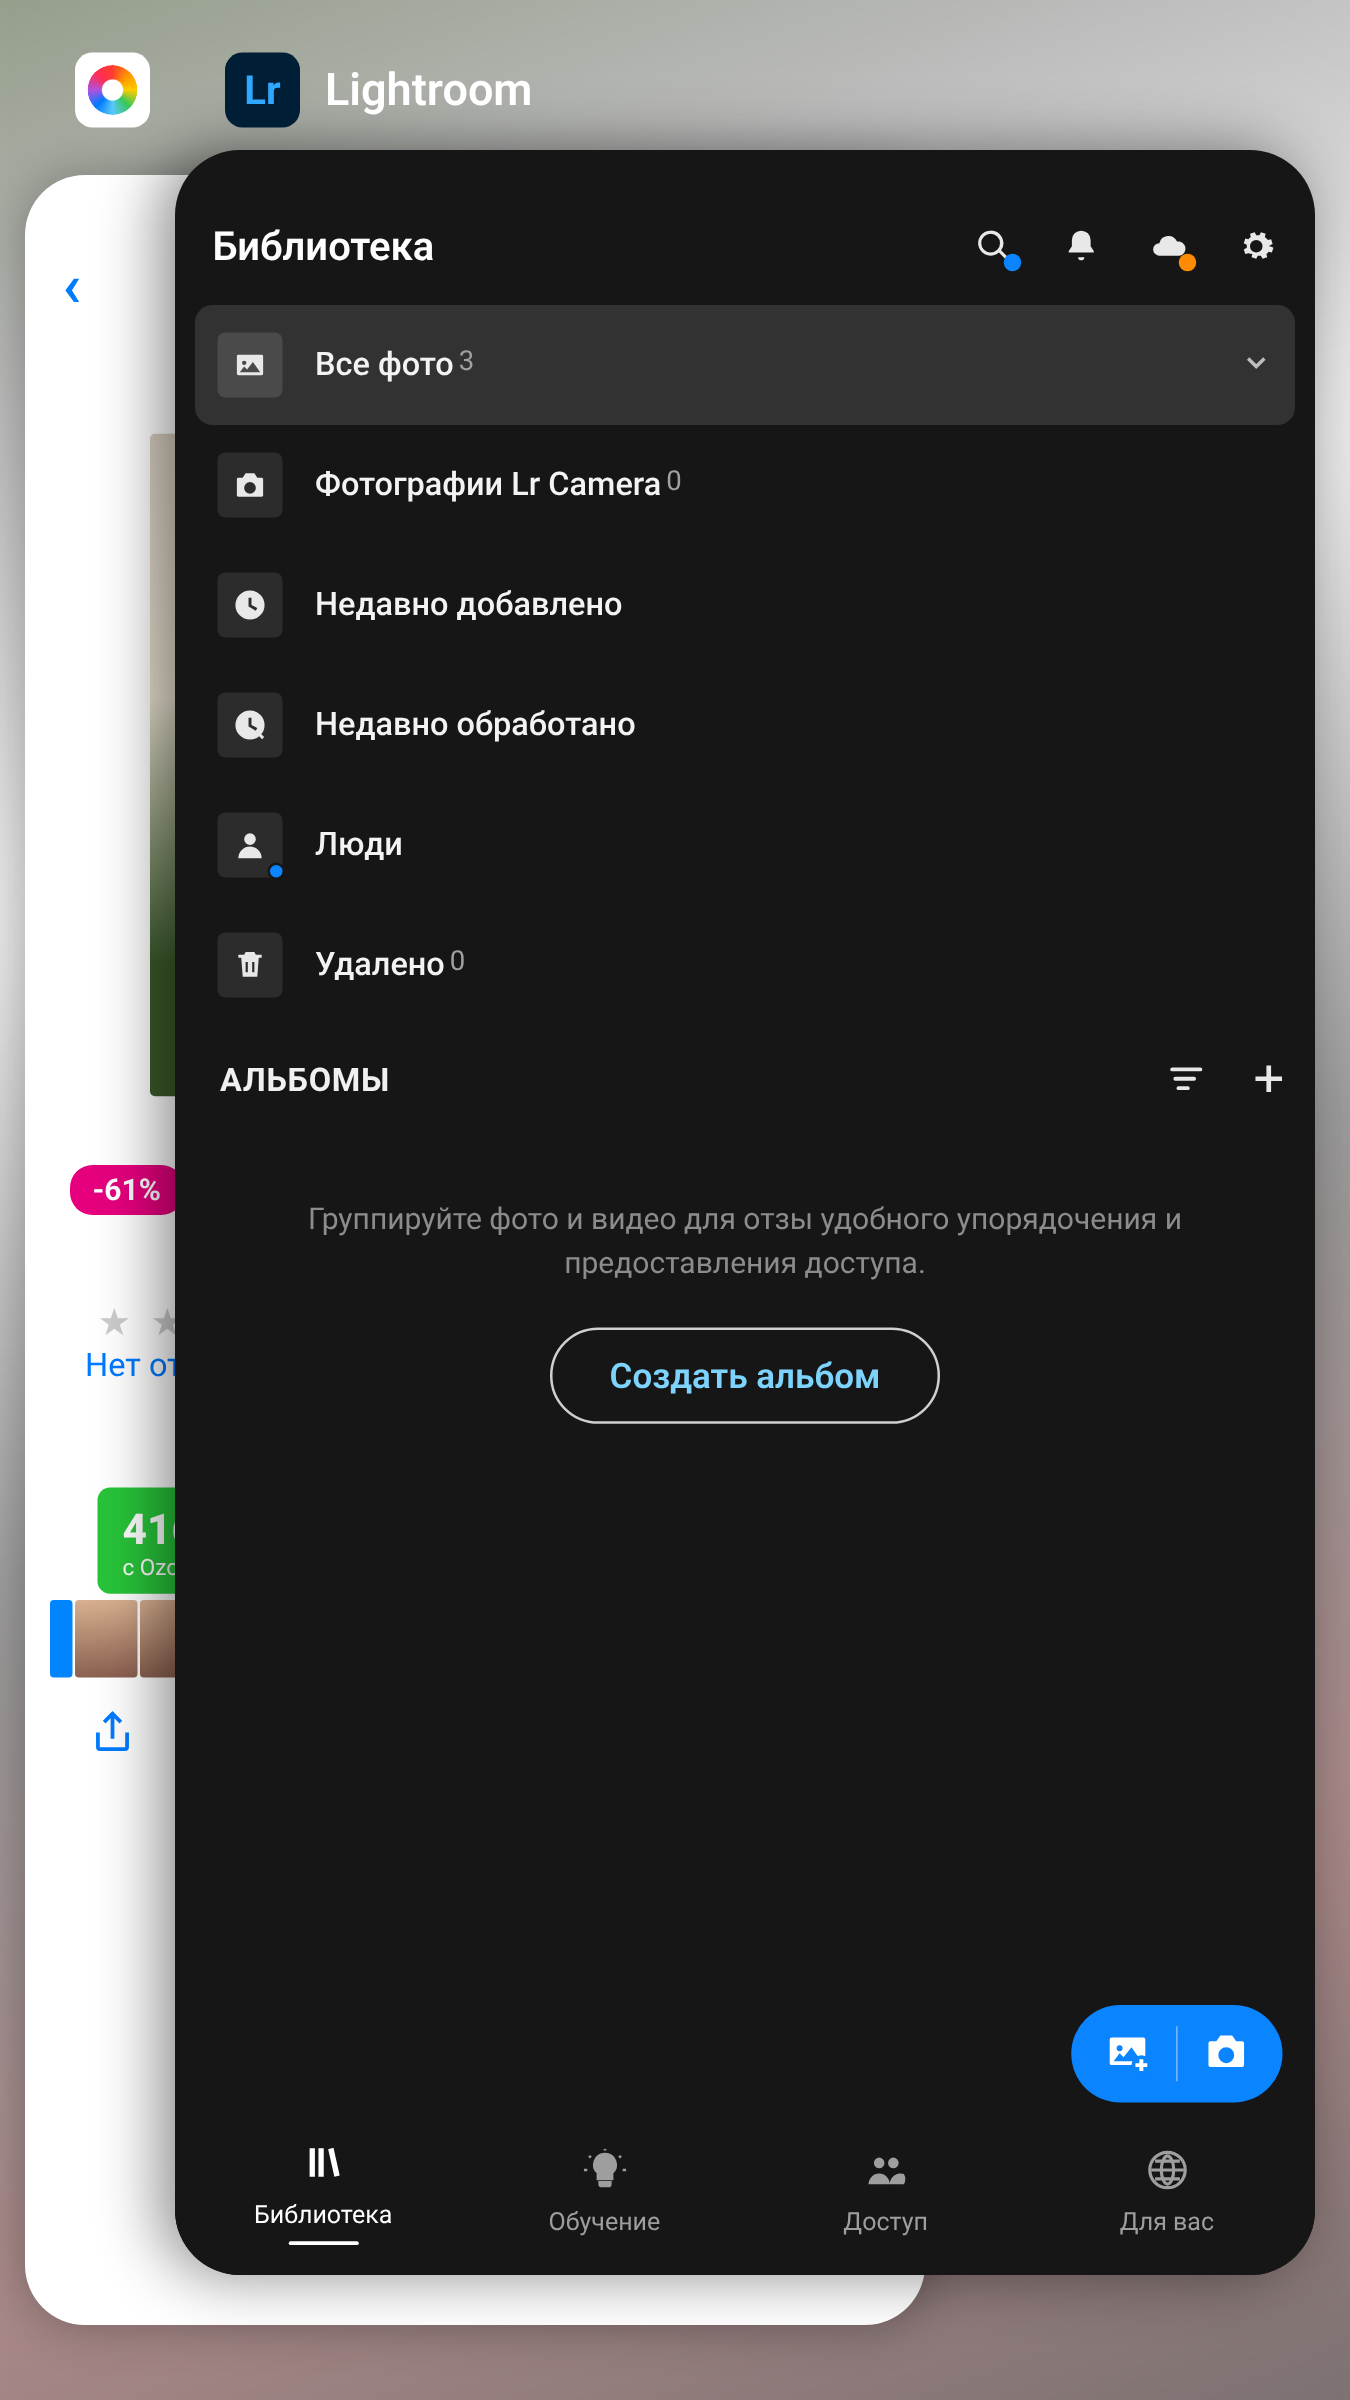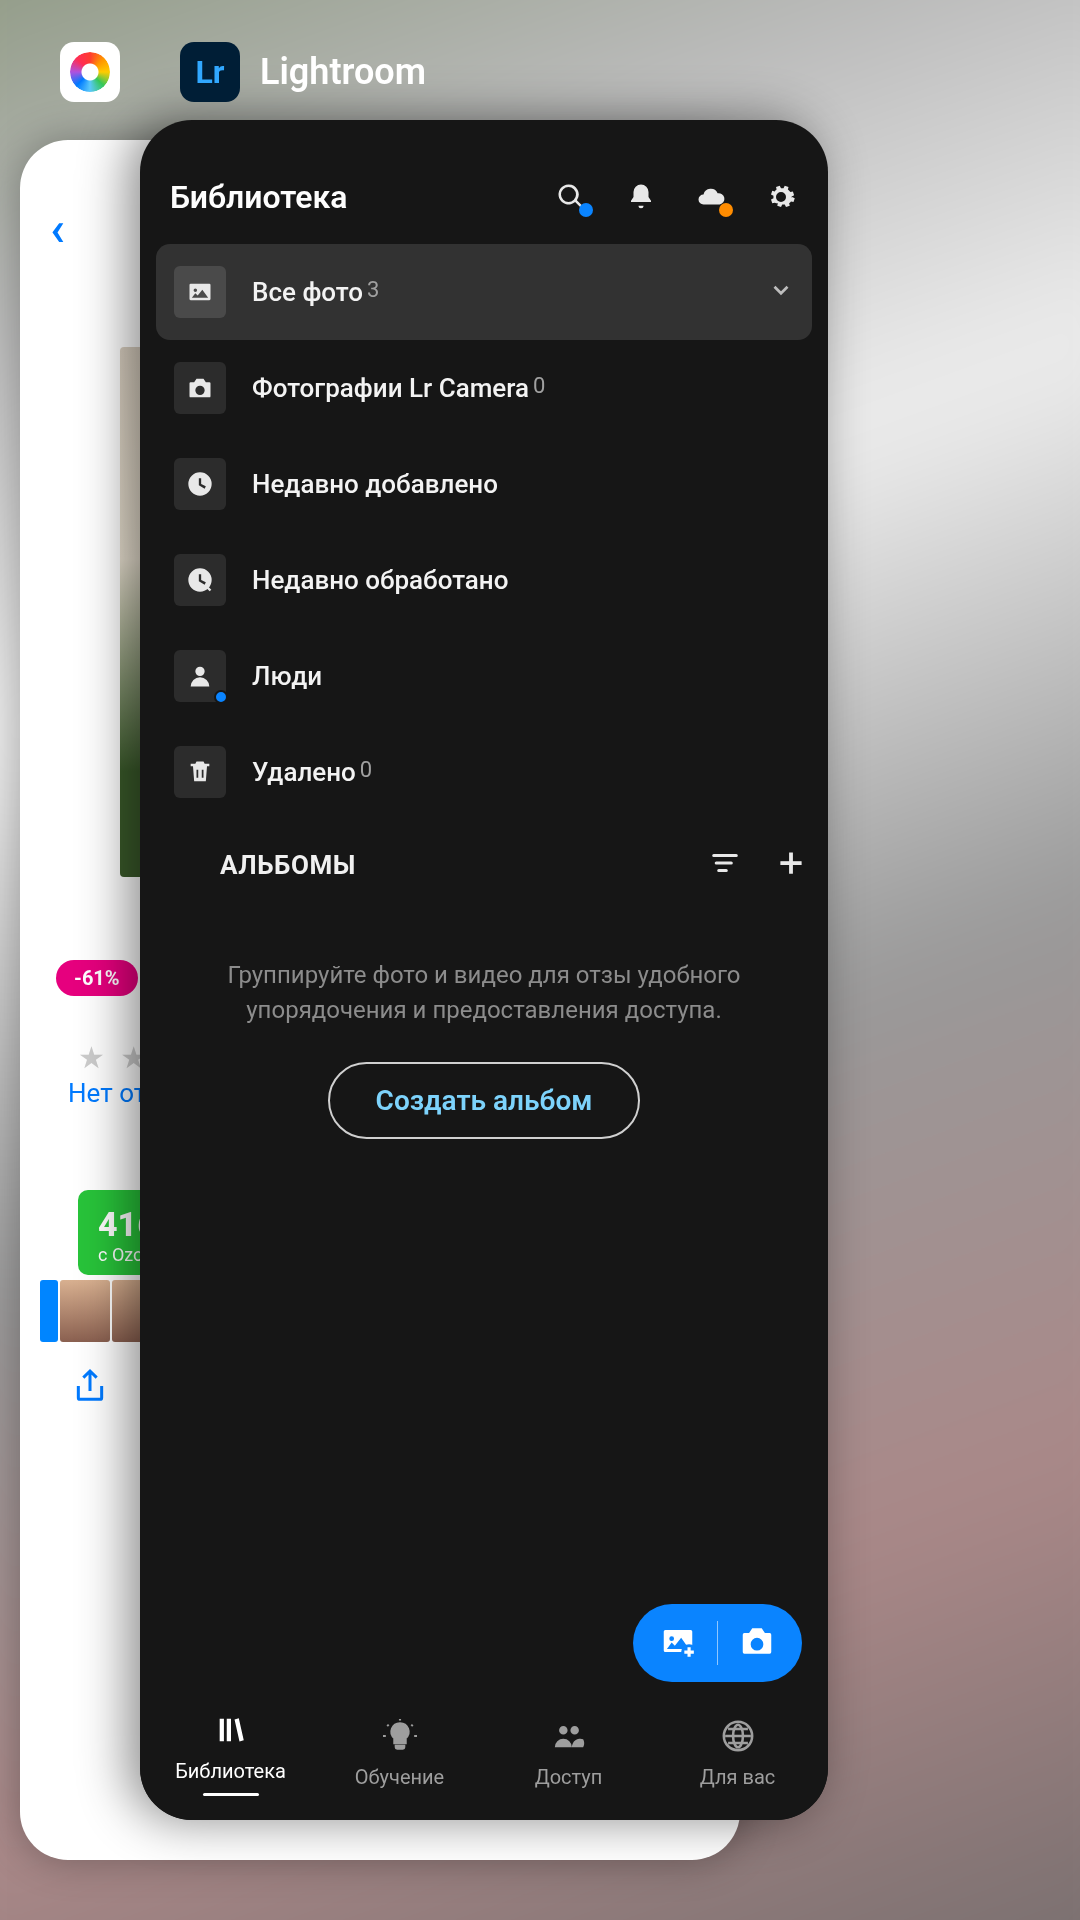--- a/index.html
+++ b/index.html
@@ -66,24 +66,24 @@
   }
   .card-back .back-nav { padding: 60px 30px 20px; }
   .back-chevron { color: #007aff; font-size: 48px; font-weight: 600; }
   .back-photo {
     margin: 70px 0 0 100px;
     width: 520px; height: 530px;
     background: linear-gradient(180deg, #d9cfc0 0%, #e8e0d0 40%, #3a5a2a 80%);
     border-radius: 4px;
   }
   .discount-badge {
-    position: absolute; top: 820px; left: 36px;
+    position: absolute; top: 792px; left: 36px;
     background: #e6007e; color: #fff;
     padding: 6px 18px; border-radius: 18px;
-    font-size: 20px; font-weight: 700;
+    font-size: 24px; font-weight: 700;
   }
   .discount-green {
     position: absolute; top: 820px; left: 145px;
     color: #1bb815; font-size: 26px; font-weight: 700;
   }
   .stars { position: absolute; top: 900px; left: 58px; color: #ccc; font-size: 30px; letter-spacing: 4px; }
   .reviews { position: absolute; top: 938px; left: 48px; color: #007aff; font-size: 26px; }
   .price-box {
     position: absolute; top: 1050px; left: 58px;
     background: #28c43a; color: #fff;
@@ -93,21 +93,21 @@
   .price-sub { font-size: 18px; }
   .thumbs { position: absolute; top: 1140px; left: 20px; display: flex; gap: 2px; }
   .thumb { width: 50px; height: 62px; background: linear-gradient(#d8b090, #8a6050); border-radius: 3px; }
   .thumb:first-child { width: 18px; background: #0085ff; }
   .share-icon-box { position: absolute; top: 1225px; left: 50px; color: #007aff; font-size: 44px; }
 
   
   .card-front {
     position: absolute;
     top: 120px; left: 140px;
-    width: 688px; height: 1700px;
+    width: 912px; height: 1700px;
     background: #161616;
     border-radius: 52px;
     z-index: 2;
     overflow: hidden;
     box-shadow: -12px 0 50px rgba(0,0,0,0.45);
     display: flex; flex-direction: column;
   }
 
   .lr-header {
     display: flex; align-items: center; justify-content: space-between;
@@ -148,21 +148,20 @@
   .lib-icon .badge-dot { bottom: -2px; right: -2px; width: 14px; height: 14px; border: 2px solid #161616; }
   .lib-text { flex: 1; display: flex; flex-direction: row; gap: 4px; }
   .lib-label { color: #f3f3f3; font-size: 26px; font-weight: 500; }
   .lib-count { color: #a0a0a0; font-size: 22px; }
   .chev { color: #bdbdbd; }
   .chev svg { width: 26px; height: 26px; fill: none; stroke: currentColor; stroke-width: 2.5; }
 
   .section-row {
     display: flex; align-items: center; justify-content: space-between;
     padding: 28px 22px 16px 36px;
-    margin-left: 44px;
   }
   .section-title { color: #f0f0f0; font-size: 26px; font-weight: 700; letter-spacing: 0.6px; }
   .section-actions { display: flex; align-items: center; gap: 36px; }
   .sact { color: #e8e8e8; cursor: pointer; }
   .sact svg { width: 30px; height: 30px; fill: currentColor; stroke: currentColor; }
 
   .albums-empty {
     padding: 60px 60px 40px;
     text-align: center;
   }

